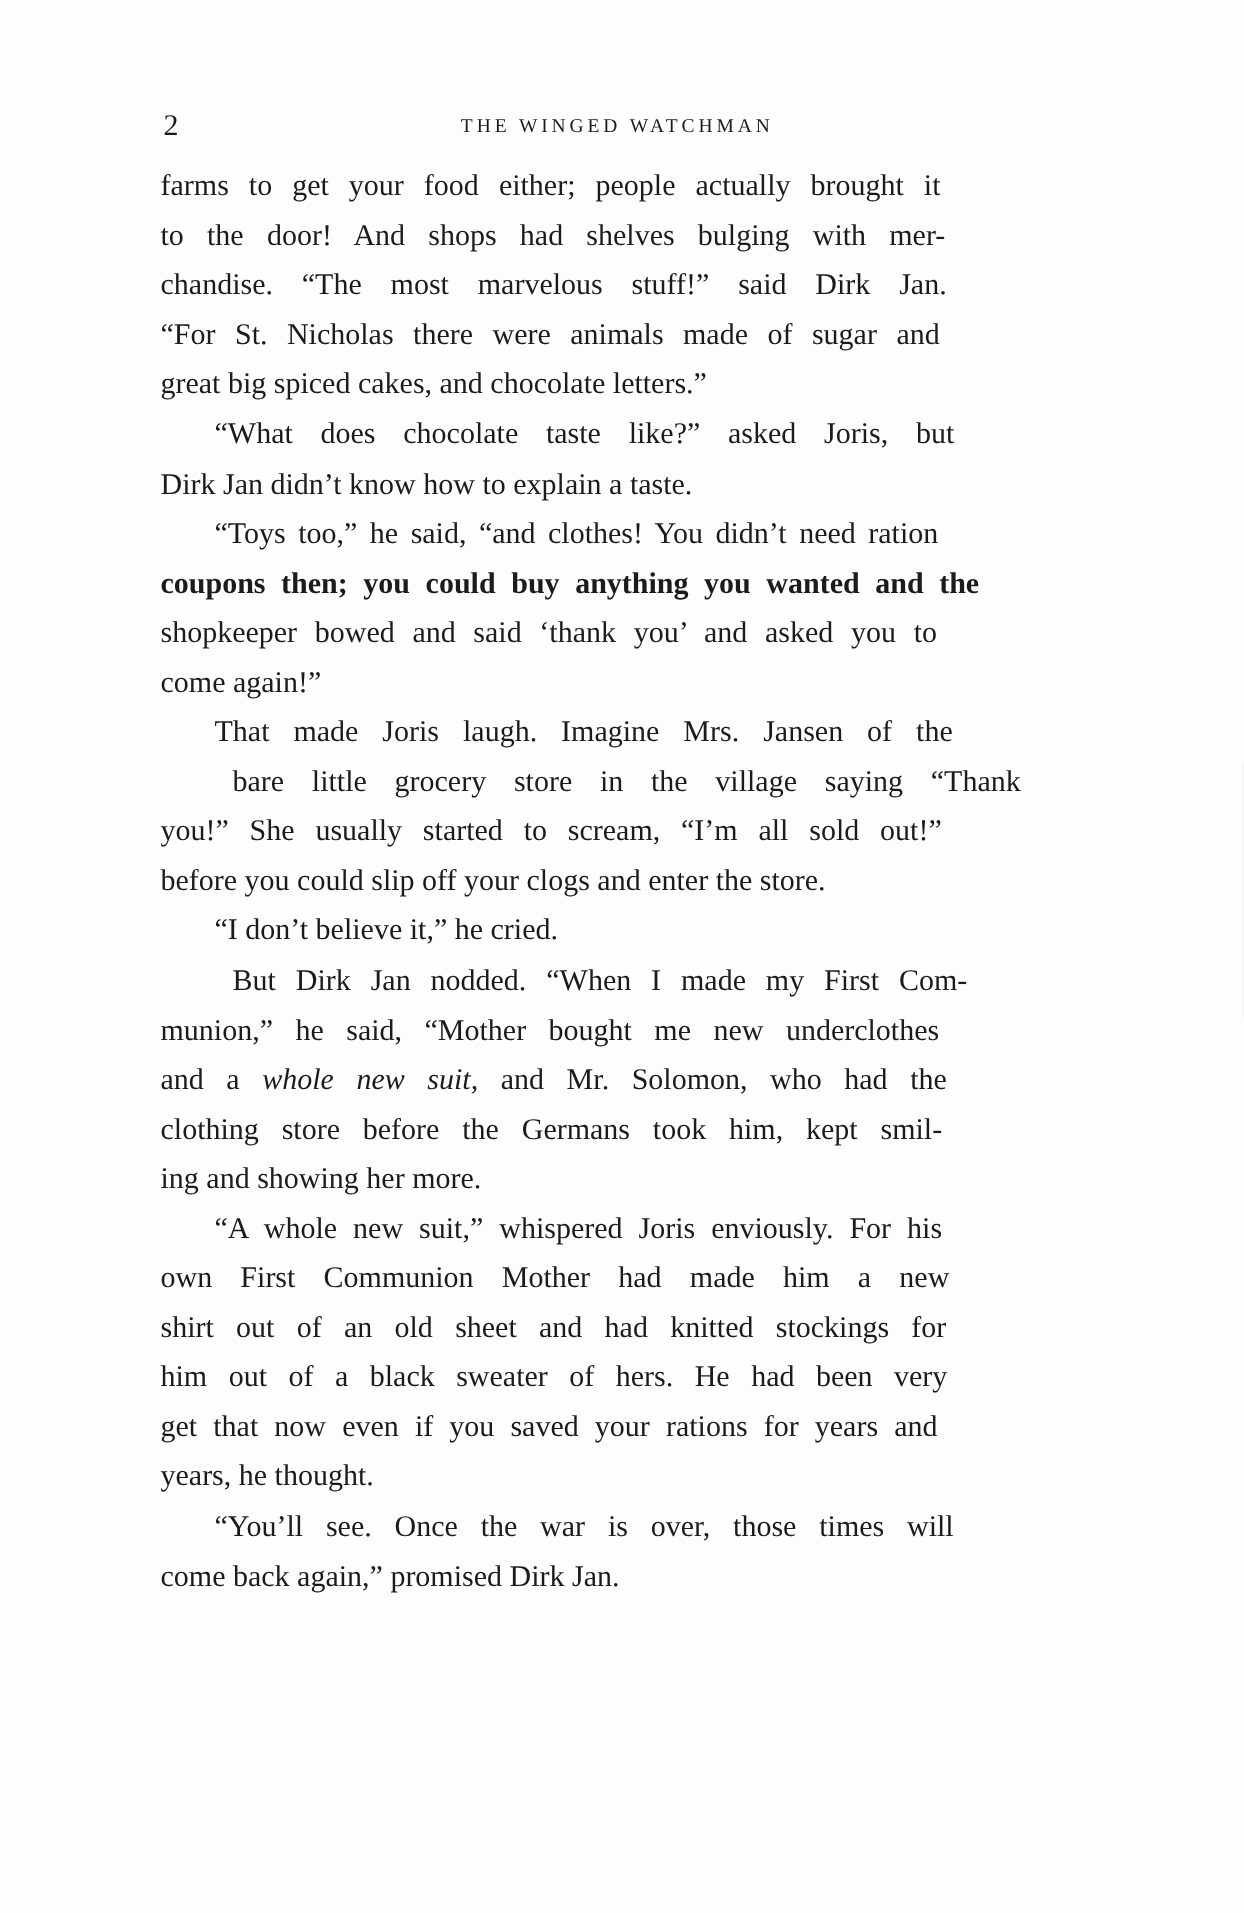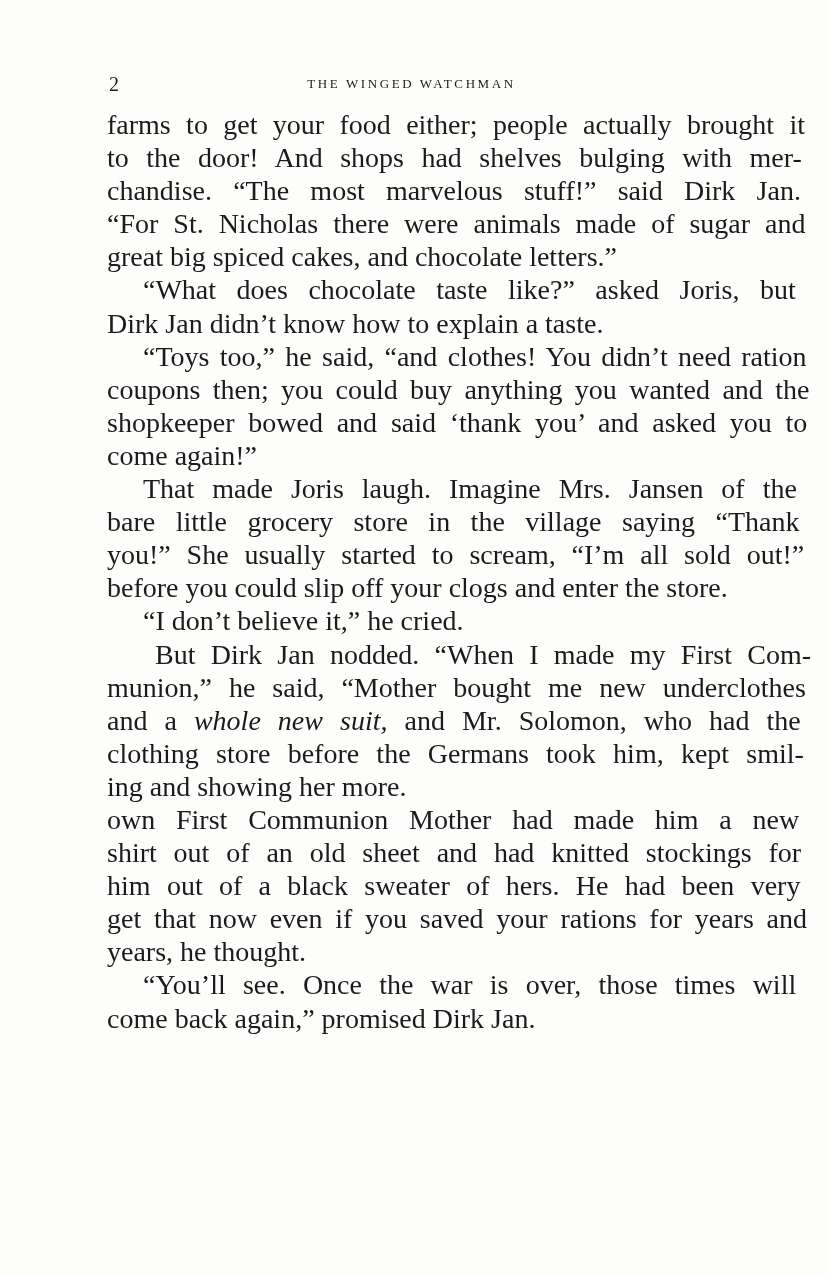--- a/index.html
+++ b/index.html
@@ -36,21 +36,21 @@
     font-size: 13px;
     line-height: 24px;
     letter-spacing: 2.6px;
     white-space: nowrap;
   }
   .page-body {
     position: absolute;
     top: 108px;
     left: 107px;
     width: 609px;
-    font-size: 28px;
+    font-size: 20px;
     line-height: 33.1px;
   }
   .paragraph {
     margin: 0;
   }
   .line {
     white-space: nowrap;
     overflow: visible;
   }
   .line.indent {
@@ -75,41 +75,42 @@
         <div class="line"><span class="line-text" style="word-spacing: 14.2232px;">chandise. “The most marvelous stuff!” said Dirk Jan.</span></div>
         <div class="line"><span class="line-text" style="word-spacing: 7.9809px;">“For St. Nicholas there were animals made of sugar and</span></div>
         <div class="line par-last"><span class="line-text">great big spiced cakes, and chocolate letters.”</span></div>
       </div>
       <div class="paragraph">
         <div class="line indent"><span class="line-text" style="word-spacing: 13.5px;">“What does chocolate taste like?” asked Joris, but</span></div>
         <div class="line par-last"><span class="line-text">Dirk Jan didn’t know how to explain a taste.</span></div>
       </div>
       <div class="paragraph">
         <div class="line indent"><span class="line-text" style="word-spacing: 3.32118px;">“Toys too,” he said, “and clothes! You didn’t need ration</span></div>
-        <div class="line"><span class="line-text" style="word-spacing: 5.38021px;">coupons then; you could buy anything you wanted and the</span></div>
+        <div class="line"><span class="line-text" style="word-spacing: 5.38021px; font-weight: bold;">coupons then; you could buy anything you wanted and the</span></div>
         <div class="line"><span class="line-text" style="word-spacing: 6.7691px; margin-top: 28px;">shopkeeper bowed and said ‘thank you’ and asked you to</span></div>
         <div class="line par-last"><span class="line-text">come again!”</span></div>
       </div>
       <div class="paragraph">
         <div class="line indent"><span class="line-text" style="word-spacing: 10.9727px;">That made Joris laugh. Imagine Mrs. Jansen of the</span></div>
-        <div class="line"><span class="line-text" style="word-spacing: 13.4805px;">bare little grocery store in the village saying “Thank</span></div>
+        <div class="line"><span class="line-text" style="word-spacing: 13.4805px; margin-left: 48px;">bare little grocery store in the village saying “Thank</span></div>
         <div class="line"><span class="line-text" style="word-spacing: 8.86806px;">you!” She usually started to scream, “I’m all sold out!”</span></div>
         <div class="line par-last"><span class="line-text">before you could slip off your clogs and enter the store.</span></div>
       </div>
       <div class="paragraph">
         <div class="line indent par-last"><span class="line-text">“I don’t believe it,” he cried.</span></div>
       </div>
       <div class="paragraph">
         <div class="line indent"><span class="line-text" style="word-spacing: 8.26736px; margin-left: 12px;">But Dirk Jan nodded. “When I made my First Com-</span></div>
         <div class="line"><span class="line-text" style="word-spacing: 9.97098px;">munion,” he said, “Mother bought me new underclothes</span></div>
         <div class="line"><span class="line-text" style="word-spacing: 10.0359px;">and a <em>whole new suit,</em> and Mr. Solomon, who had the</span></div>
         <div class="line"><span class="line-text" style="word-spacing: 10.2227px;">clothing store before the Germans took him, kept smil-</span></div>
         <div class="line par-last"><span class="line-text">ing and showing her more.</span></div>
       </div>
       <div class="paragraph">
+        <div class="line indent"><span class="line-text" style="word-spacing: 5.66016px;">“A whole new suit,” whispered Joris enviously. For his</span></div>
         <div class="line"><span class="line-text" style="word-spacing: 13.7988px;">own First Communion Mother had made him a new</span></div>
         <div class="line"><span class="line-text" style="word-spacing: 9.84219px;">shirt out of an old sheet and had knitted stockings for</span></div>
         <div class="line"><span class="line-text" style="word-spacing: 9.3196px;">him out of a black sweater of hers. He had been very</span></div>
         <div class="line"><span class="line-text" style="word-spacing: 5.74148px;">get that now even if you saved your rations for years and</span></div>
         <div class="line par-last"><span class="line-text">years, he thought.</span></div>
       </div>
       <div class="paragraph">
         <div class="line indent"><span class="line-text" style="word-spacing: 10.2031px;">“You’ll see. Once the war is over, those times will</span></div>
         <div class="line par-last"><span class="line-text">come back again,” promised Dirk Jan.</span></div>
       </div>

